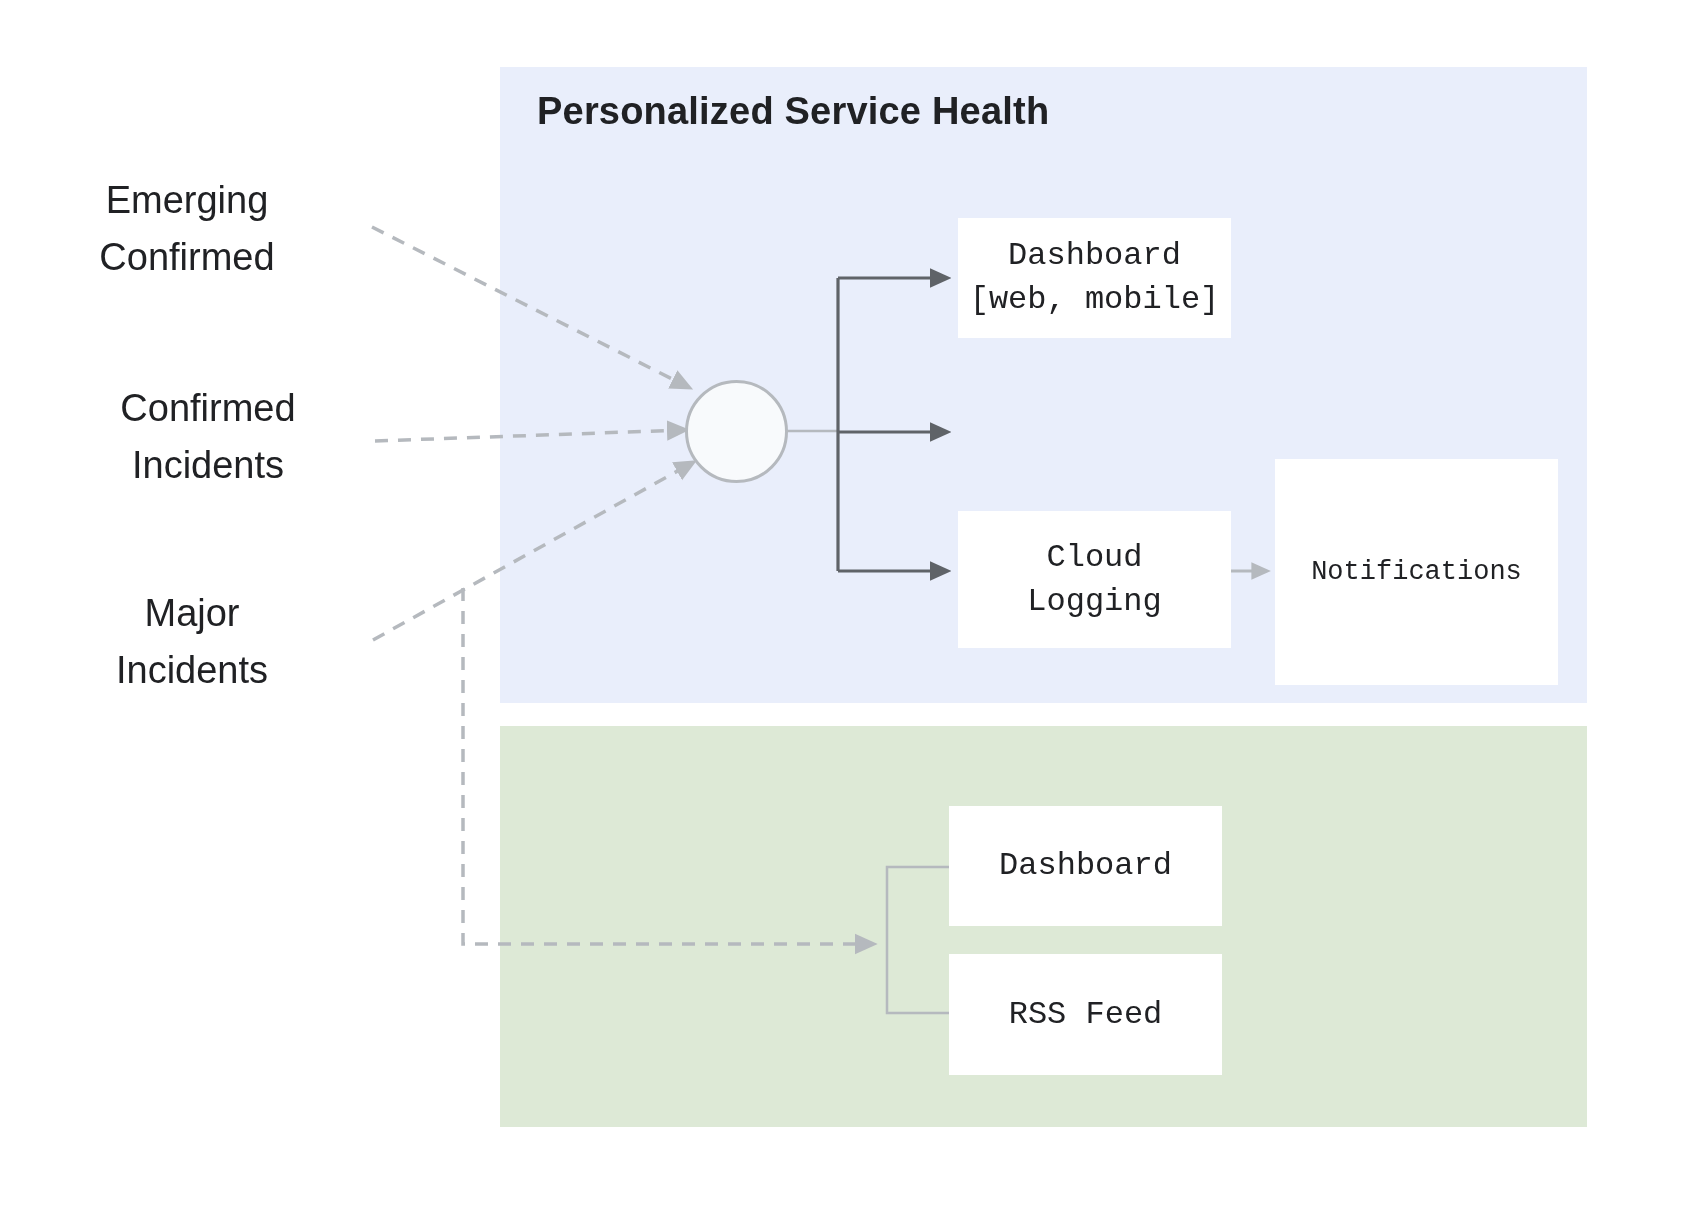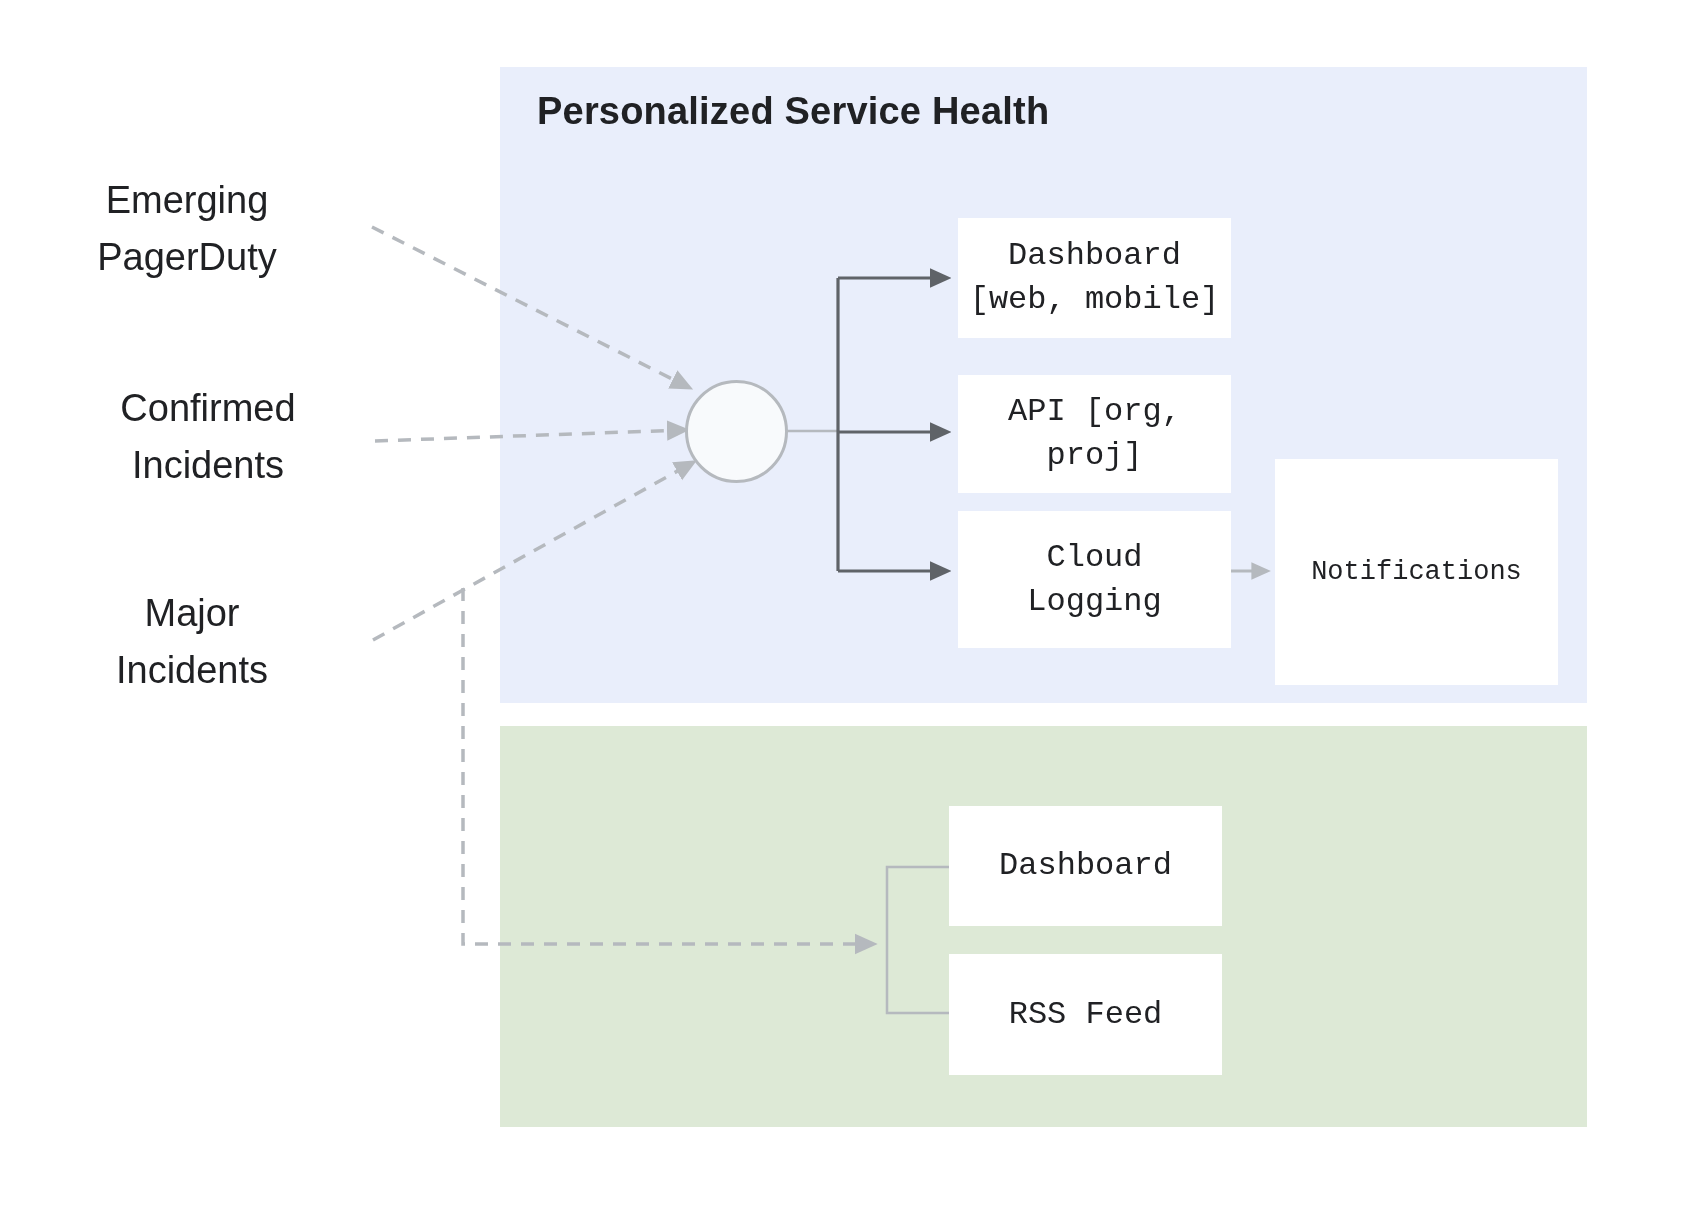--- a/index.html
+++ b/index.html
@@ -89,31 +89,30 @@
     <path class="dark" d="M838,571 H946" marker-end="url(#ah-dark)"></path>
 
     <path class="litearrow" d="M1231,571 H1266" marker-end="url(#ah-light)"></path>
 
     <path class="thin" d="M949,867 H887 V1013 H949"></path>
 
     <circle cx="736.5" cy="431.5" r="50" style="fill:var(--hub-fill);stroke:var(--line-light);stroke-width:3"></circle>
   </svg>
 
   <div class="input-label label-emerging">Emerging
-PagerDuty</div>
+Confirmed</div>
   <div class="input-label label-confirmed">Confirmed
 Incidents</div>
   <div class="input-label label-major">Major
 Incidents</div>
 
   <div class="section-title psh-title">Personalized Service Health</div>
 
   <div class="node-box b-dash">Dashboard
 [web, mobile]</div>
-  <div class="node-box b-api">API [org, proj]</div>
   <div class="node-box b-log">Cloud
 Logging</div>
   <div class="node-box b-notif">
     <div class="notif-title">Notifications</div>
   </div>
 
 
   <div class="node-box g-dash">Dashboard</div>
   <div class="node-box g-rss">RSS Feed</div>
 

